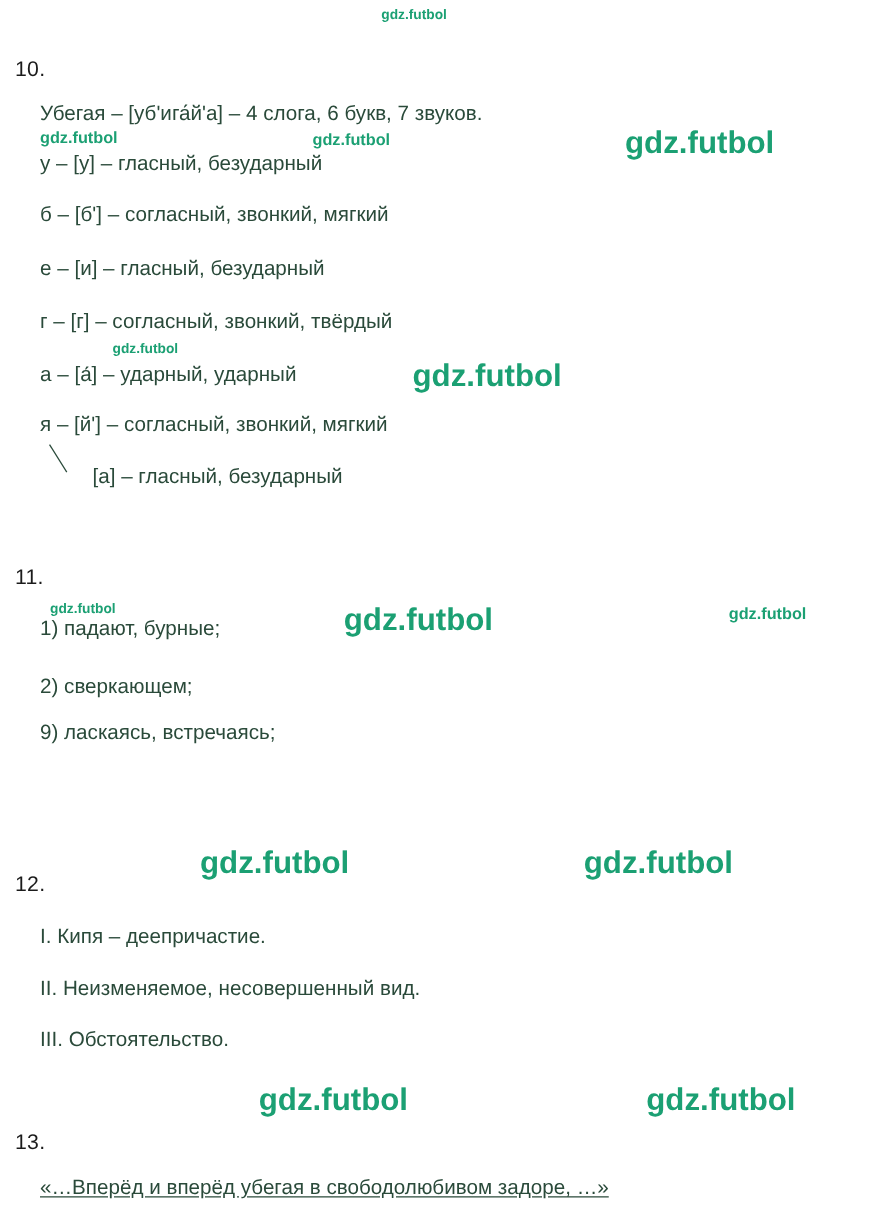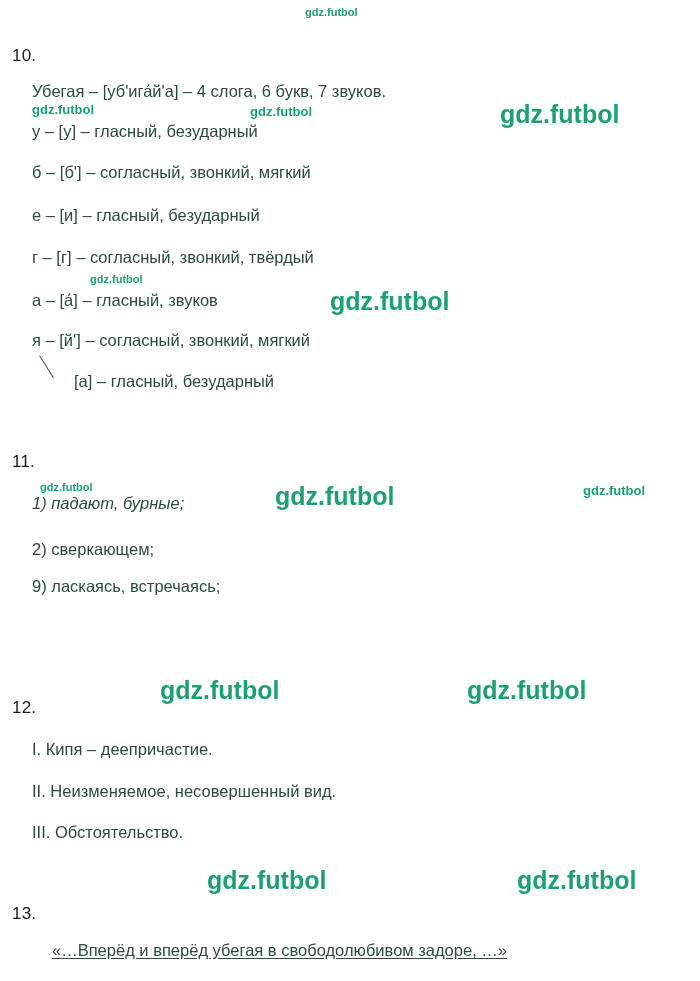--- a/index.html
+++ b/index.html
@@ -61,21 +61,20 @@
   }
   .underline-txt {
     text-decoration: underline;
     text-underline-offset: 2px;
   }
   .q13 {
     position: absolute;
     font-size: 16.5px;
     color: #2a4a3a;
     white-space: nowrap;
-    margin-left: 20px;
   }
 </style>
 </head>
 <body>
 
 <div class="page">
 
   <div class="wm small" style="left:305px; top:6px;">gdz.futbol</div>
 
   <div class="num" style="left:12px; top:46px;">10.</div>
@@ -85,36 +84,36 @@
   <div class="wm mid" style="left:250px; top:104px;">gdz.futbol</div>
   <div class="wm huge" style="left:500px; top:100px;">gdz.futbol</div>
 
   <div class="line" style="left:32px; top:122px;">у – [у] – гласный, безударный</div>
   <div class="line" style="left:32px; top:206px;">е – [и] – гласный, безударный</div>
   <div class="line" style="left:32px; top:163px;">б – [б'] – согласный, звонкий, мягкий</div>
   <div class="line" style="left:32px; top:248px;">г – [г] – согласный, звонкий, твёрдый</div>
 
   <div class="wm small" style="left:90px; top:273px;">gdz.futbol</div>
 
-  <div class="line" style="left:32px; top:291px;">а – [а́] – гласный, звуков</div>
+  <div class="line" style="left:32px; top:291px;">а – [а́] – ударный, ударный</div>
 
   <div class="wm huge" style="left:330px; top:287px;">gdz.futbol</div>
 
   <div class="line" style="left:32px; top:331px;">я – [й'] – согласный, звонкий, мягкий</div>
 
   <div class="brace" style="left:53px; top:352px;"></div>
   <div class="line" style="left:74px; top:372px;">[а] – гласный, безударный</div>
 
   <div class="num" style="left:12px; top:452px;">11.</div>
 
   <div class="wm small" style="left:40px; top:481px;">gdz.futbol</div>
   <div class="wm huge" style="left:275px; top:482px;">gdz.futbol</div>
   <div class="wm mid" style="left:583px; top:483px;">gdz.futbol</div>
 
-  <div class="line" style="left:32px; top:494px;font-style:italic;">1) падают, бурные;</div>
+  <div class="line" style="left:32px; top:494px;">1) падают, бурные;</div>
   <div class="line" style="left:32px; top:540px;">2) сверкающем;</div>
   <div class="line" style="left:32px; top:577px;">9) ласкаясь, встречаясь;</div>
 
   <div class="wm huge" style="left:160px; top:676px;">gdz.futbol</div>
   <div class="wm huge" style="left:467px; top:676px;">gdz.futbol</div>
 
   <div class="num" style="left:12px; top:698px;">12.</div>
 
   <div class="line" style="left:32px; top:740px;">I. Кипя – деепричастие.</div>
   <div class="line" style="left:32px; top:782px;">II. Неизменяемое, несовершенный вид.</div>

